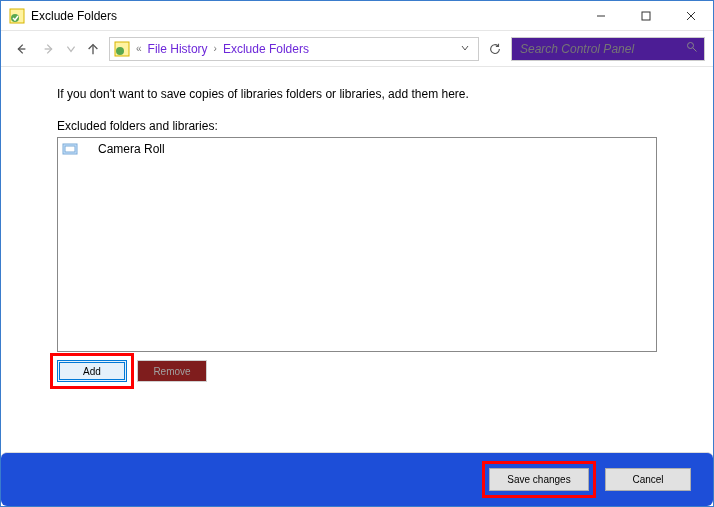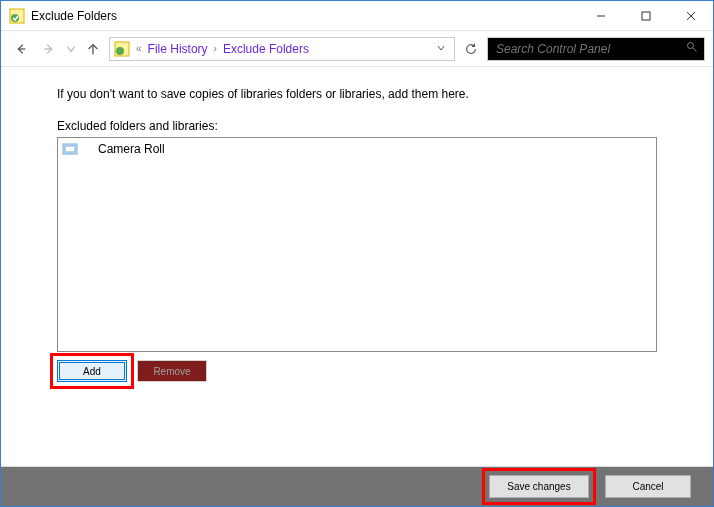--- a/index.html
+++ b/index.html
@@ -81,27 +81,27 @@
     color: #555;
     padding-right: 4px;
   }
   .refresh-btn {
     width: 24px; height: 24px;
     border: 1px solid transparent;
     display:flex;align-items:center;justify-content:center;
     color:#555;
   }
   .searchbox {
-    width: 218px;
+    width: 194px;
     height: 24px;
     border: 1px solid #ccc;
     display: flex;
     align-items: center;
     padding: 0 6px;
-    background: #000000;
+    background: #4c1d95;
     position: relative;
   }
   .searchbox input {
     border: none;
     outline: none;
     flex: 1;
     font-size: 12px;
     font-style: italic;
     color: #888;
     font-family: inherit;
@@ -174,28 +174,29 @@
   .highlight-red {
     border: 3px solid #ff0000;
     padding: 4px;
     margin: -7px;
     display: inline-flex;
   }
   
   .footer {
     position: absolute;
     bottom: 0; left: 0; right: 0;
-    height: 40px;
+    height: 54px;
     border-top: 1px solid #dcdcdc;
-    background: #737373;
+    background: #1d4ed8;
     display: flex;
     align-items: center;
     justify-content: flex-end;
     padding-right: 22px;
     gap: 16px;
+    border-radius: 6px;
   }
   .footer .btn {
     min-width: 86px;
     height: 23px;
   }
 </style>
 </head>
 <body>
 
 <div class="titlebar">

